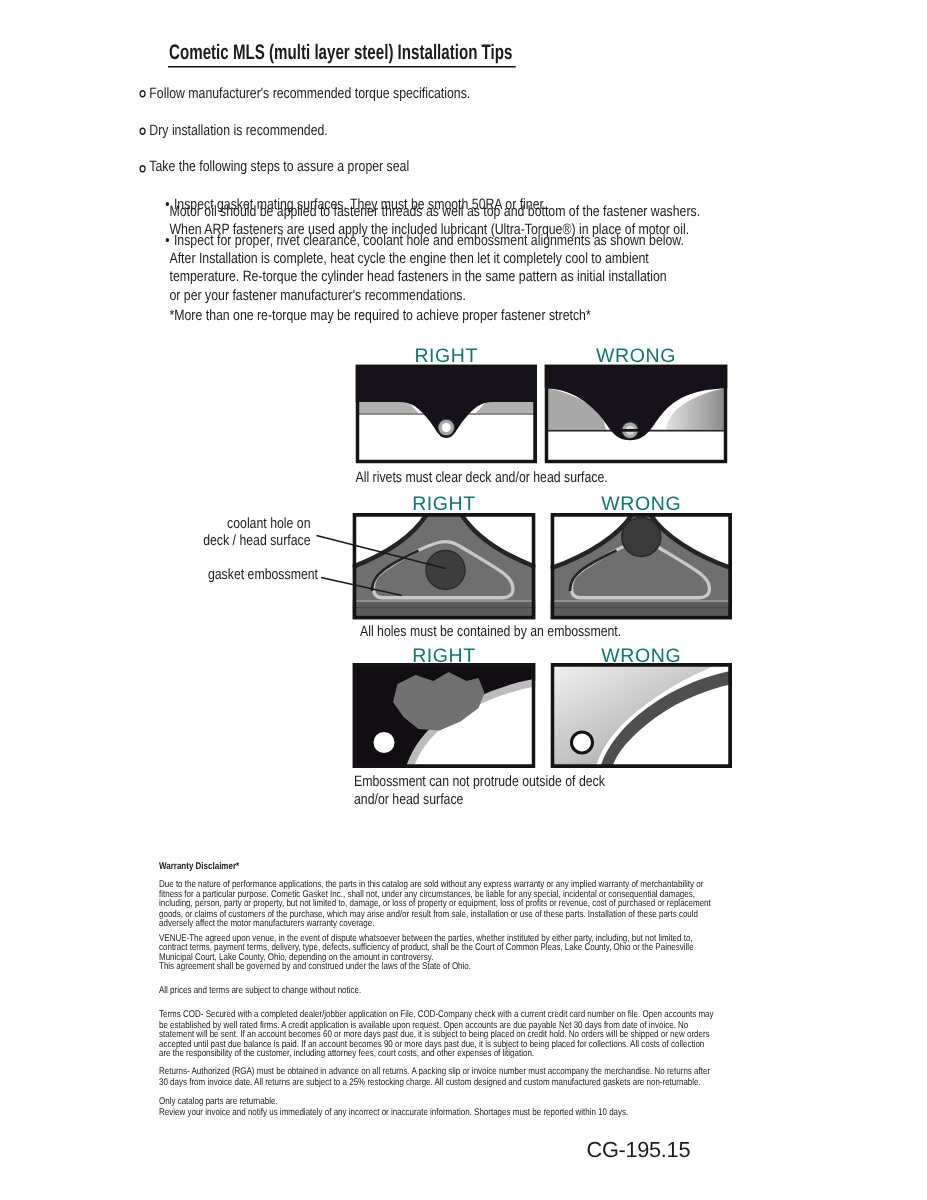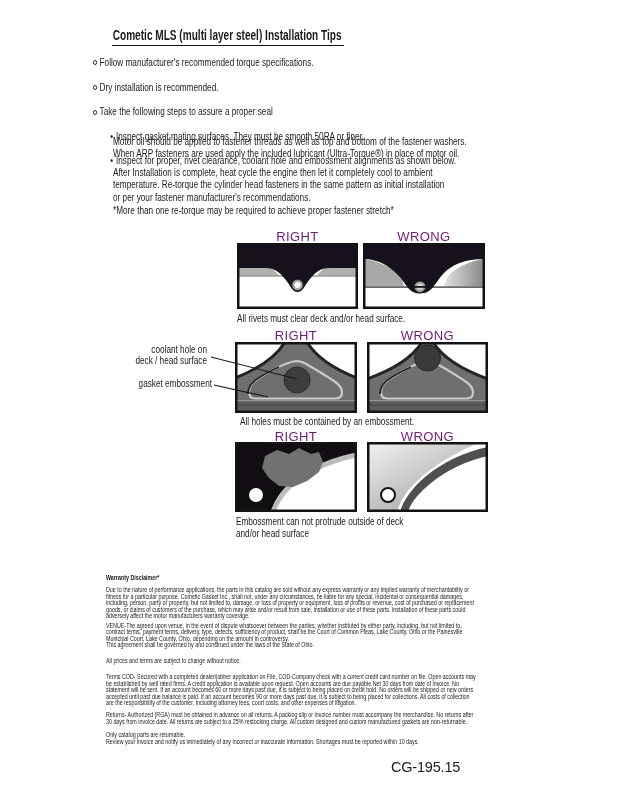--- a/index.html
+++ b/index.html
@@ -21,21 +21,21 @@
     display:inline-block; white-space:nowrap; font-size:12.5px; font-weight:bold;
     transform:scaleX(0.78); transform-origin:0 0;
   }
   .body-text { font-size:10px; line-height:12.4px; white-space:pre-line; width:480px; }
   .brow { position:relative; padding-left:8px; line-height:12.2px; white-space:nowrap; }
   .bcirc { position:absolute; left:0; top:3.4px; width:3.2px; height:3.2px;
            border:1px solid #1b1b1b; border-radius:50%; }
   .sub  { margin-left:21px; padding-left:7px; }
   .sub:first-of-type { margin-top:2px; }
   .bdot { position:absolute; left:0; top:0; }
-  .dlabel { font-size:13px; letter-spacing:0.4px; text-align:center; color:#701a75; }
+  .dlabel { font-size:13px; letter-spacing:0.4px; text-align:center; color:#0f766e; }
   .caption { font-size:10px; line-height:12px; white-space:pre-line; }
   .anno { font-size:10px; line-height:10.8px; text-align:right; white-space:pre-line; }
   .small-head { font-size:6.5px; font-weight:bold; white-space:nowrap; }
   .small-text { font-size:6.5px; line-height:6.5px; white-space:pre-line; width:560px; }
   .doc-code { font-size:14.5px; letter-spacing:-0.2px; }
   svg { display:block; }
 </style>
 </head>
 <body>
 

